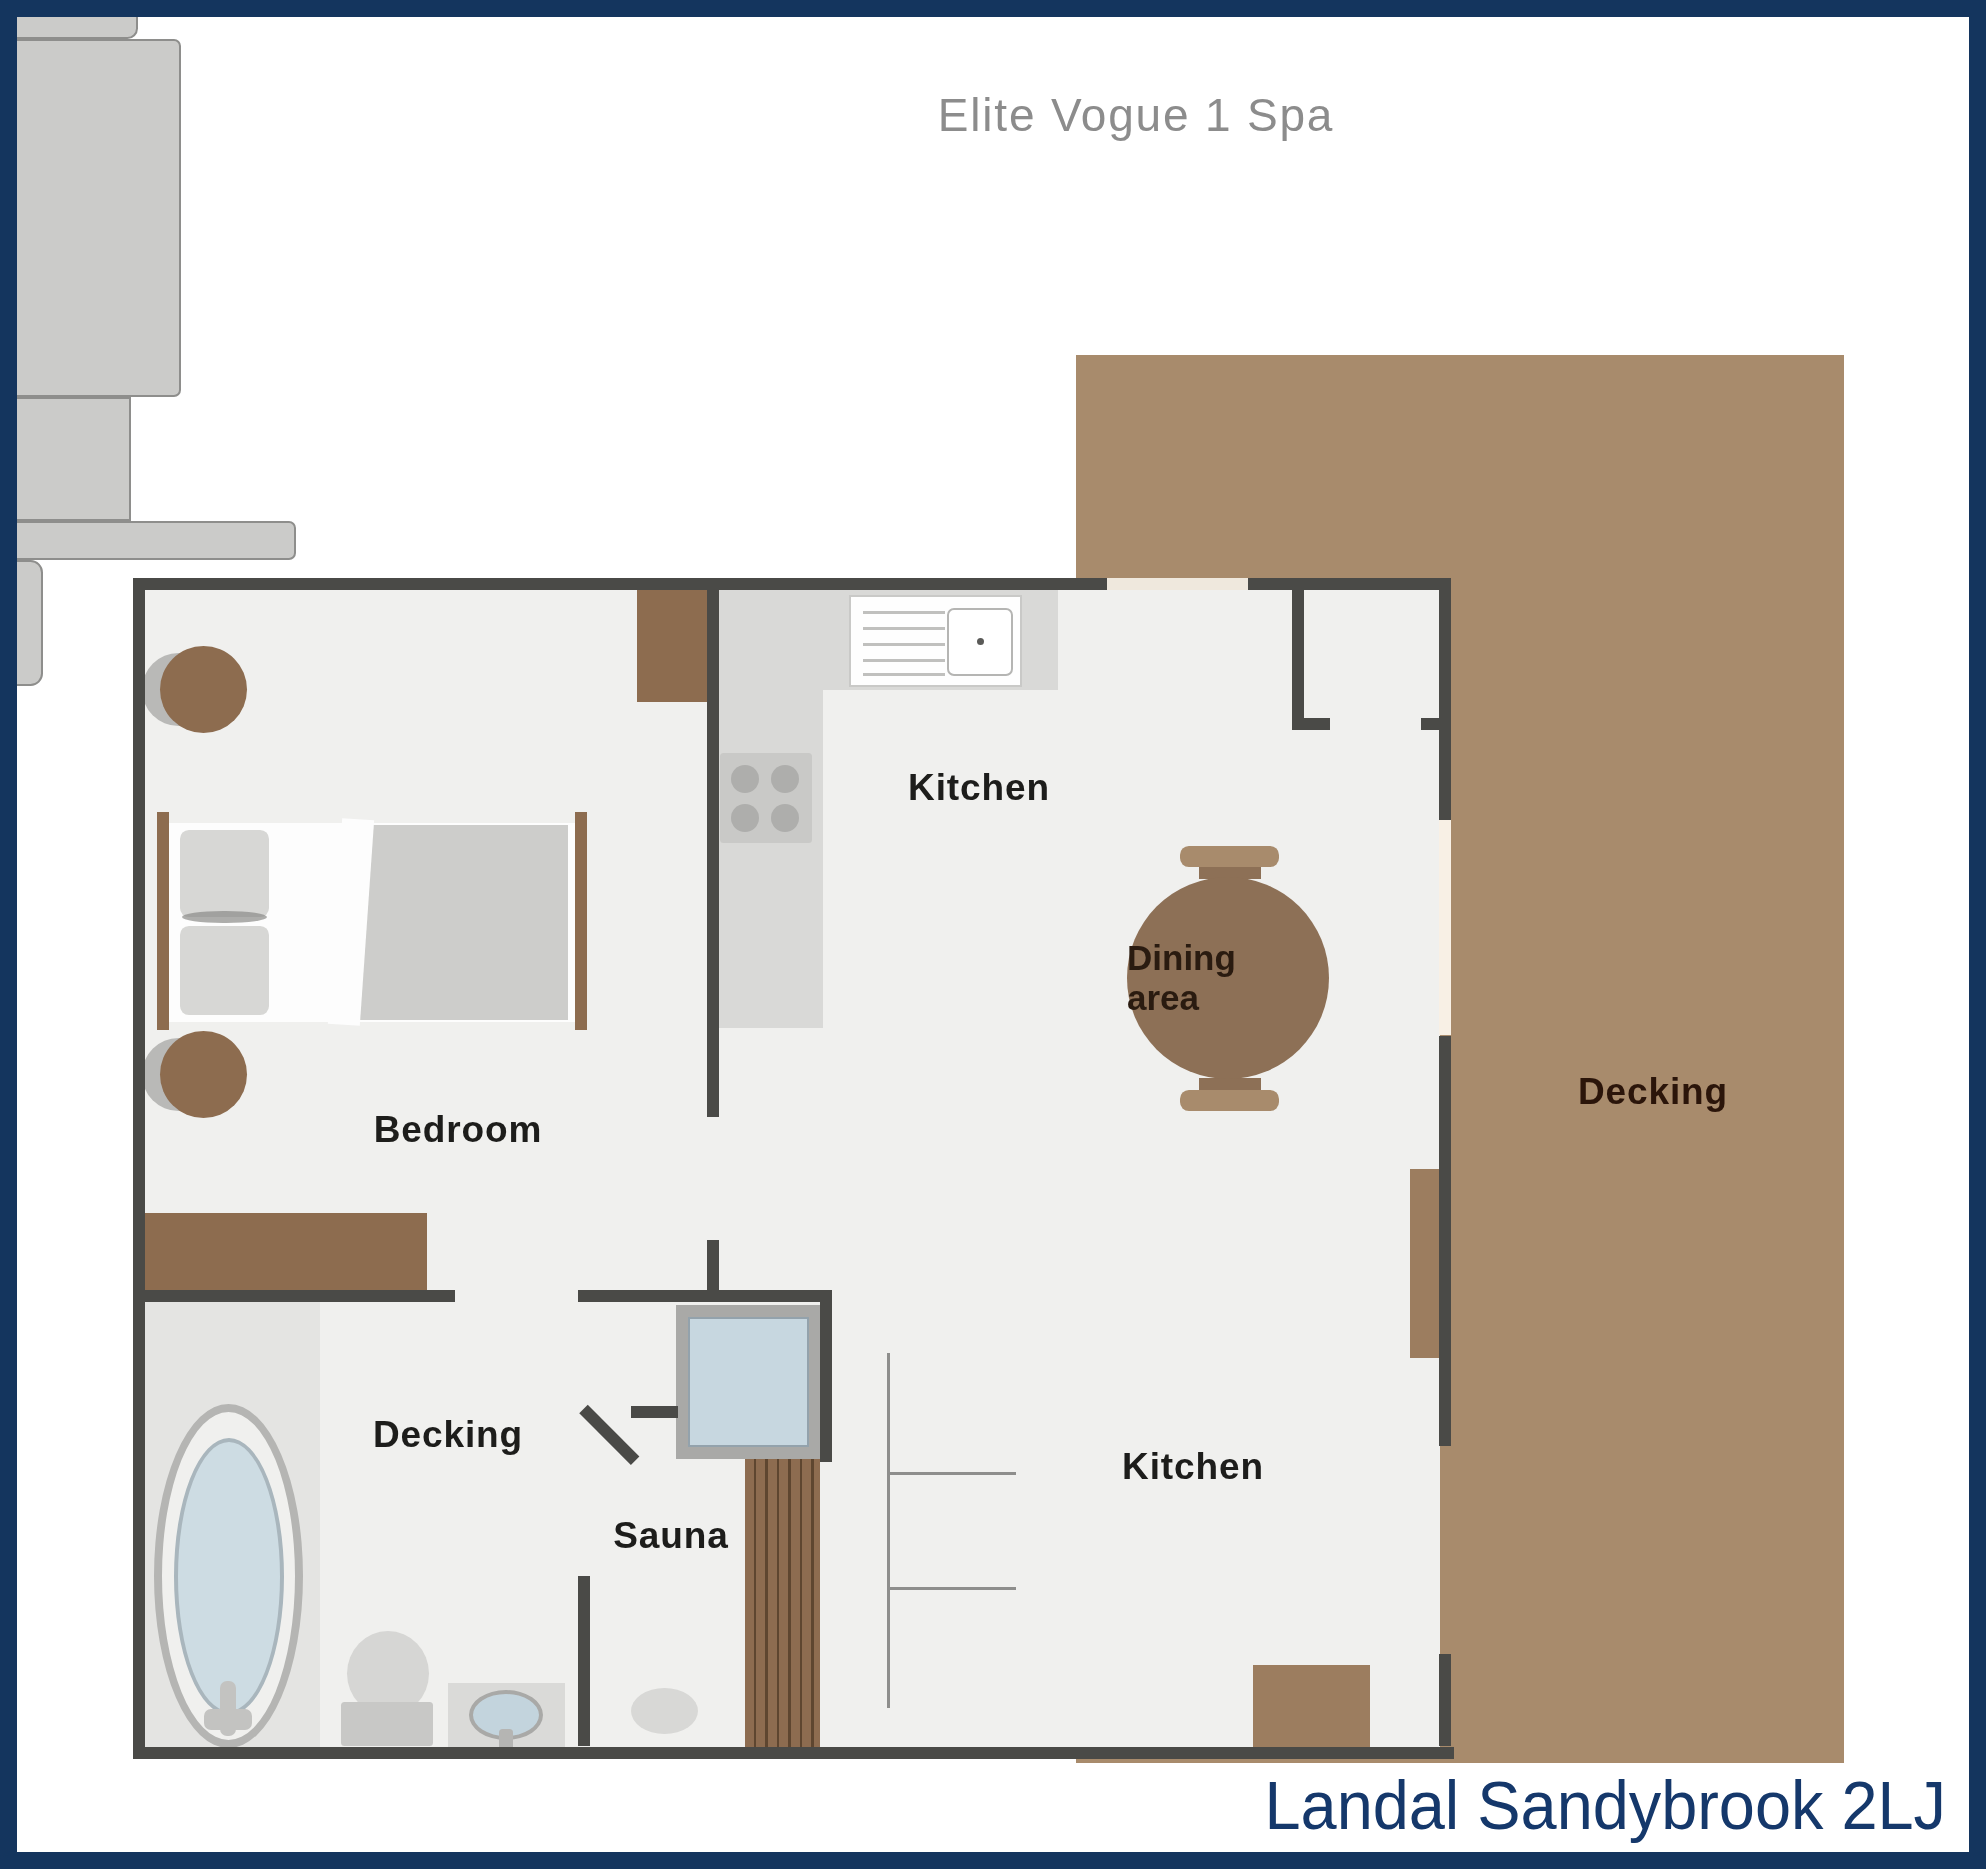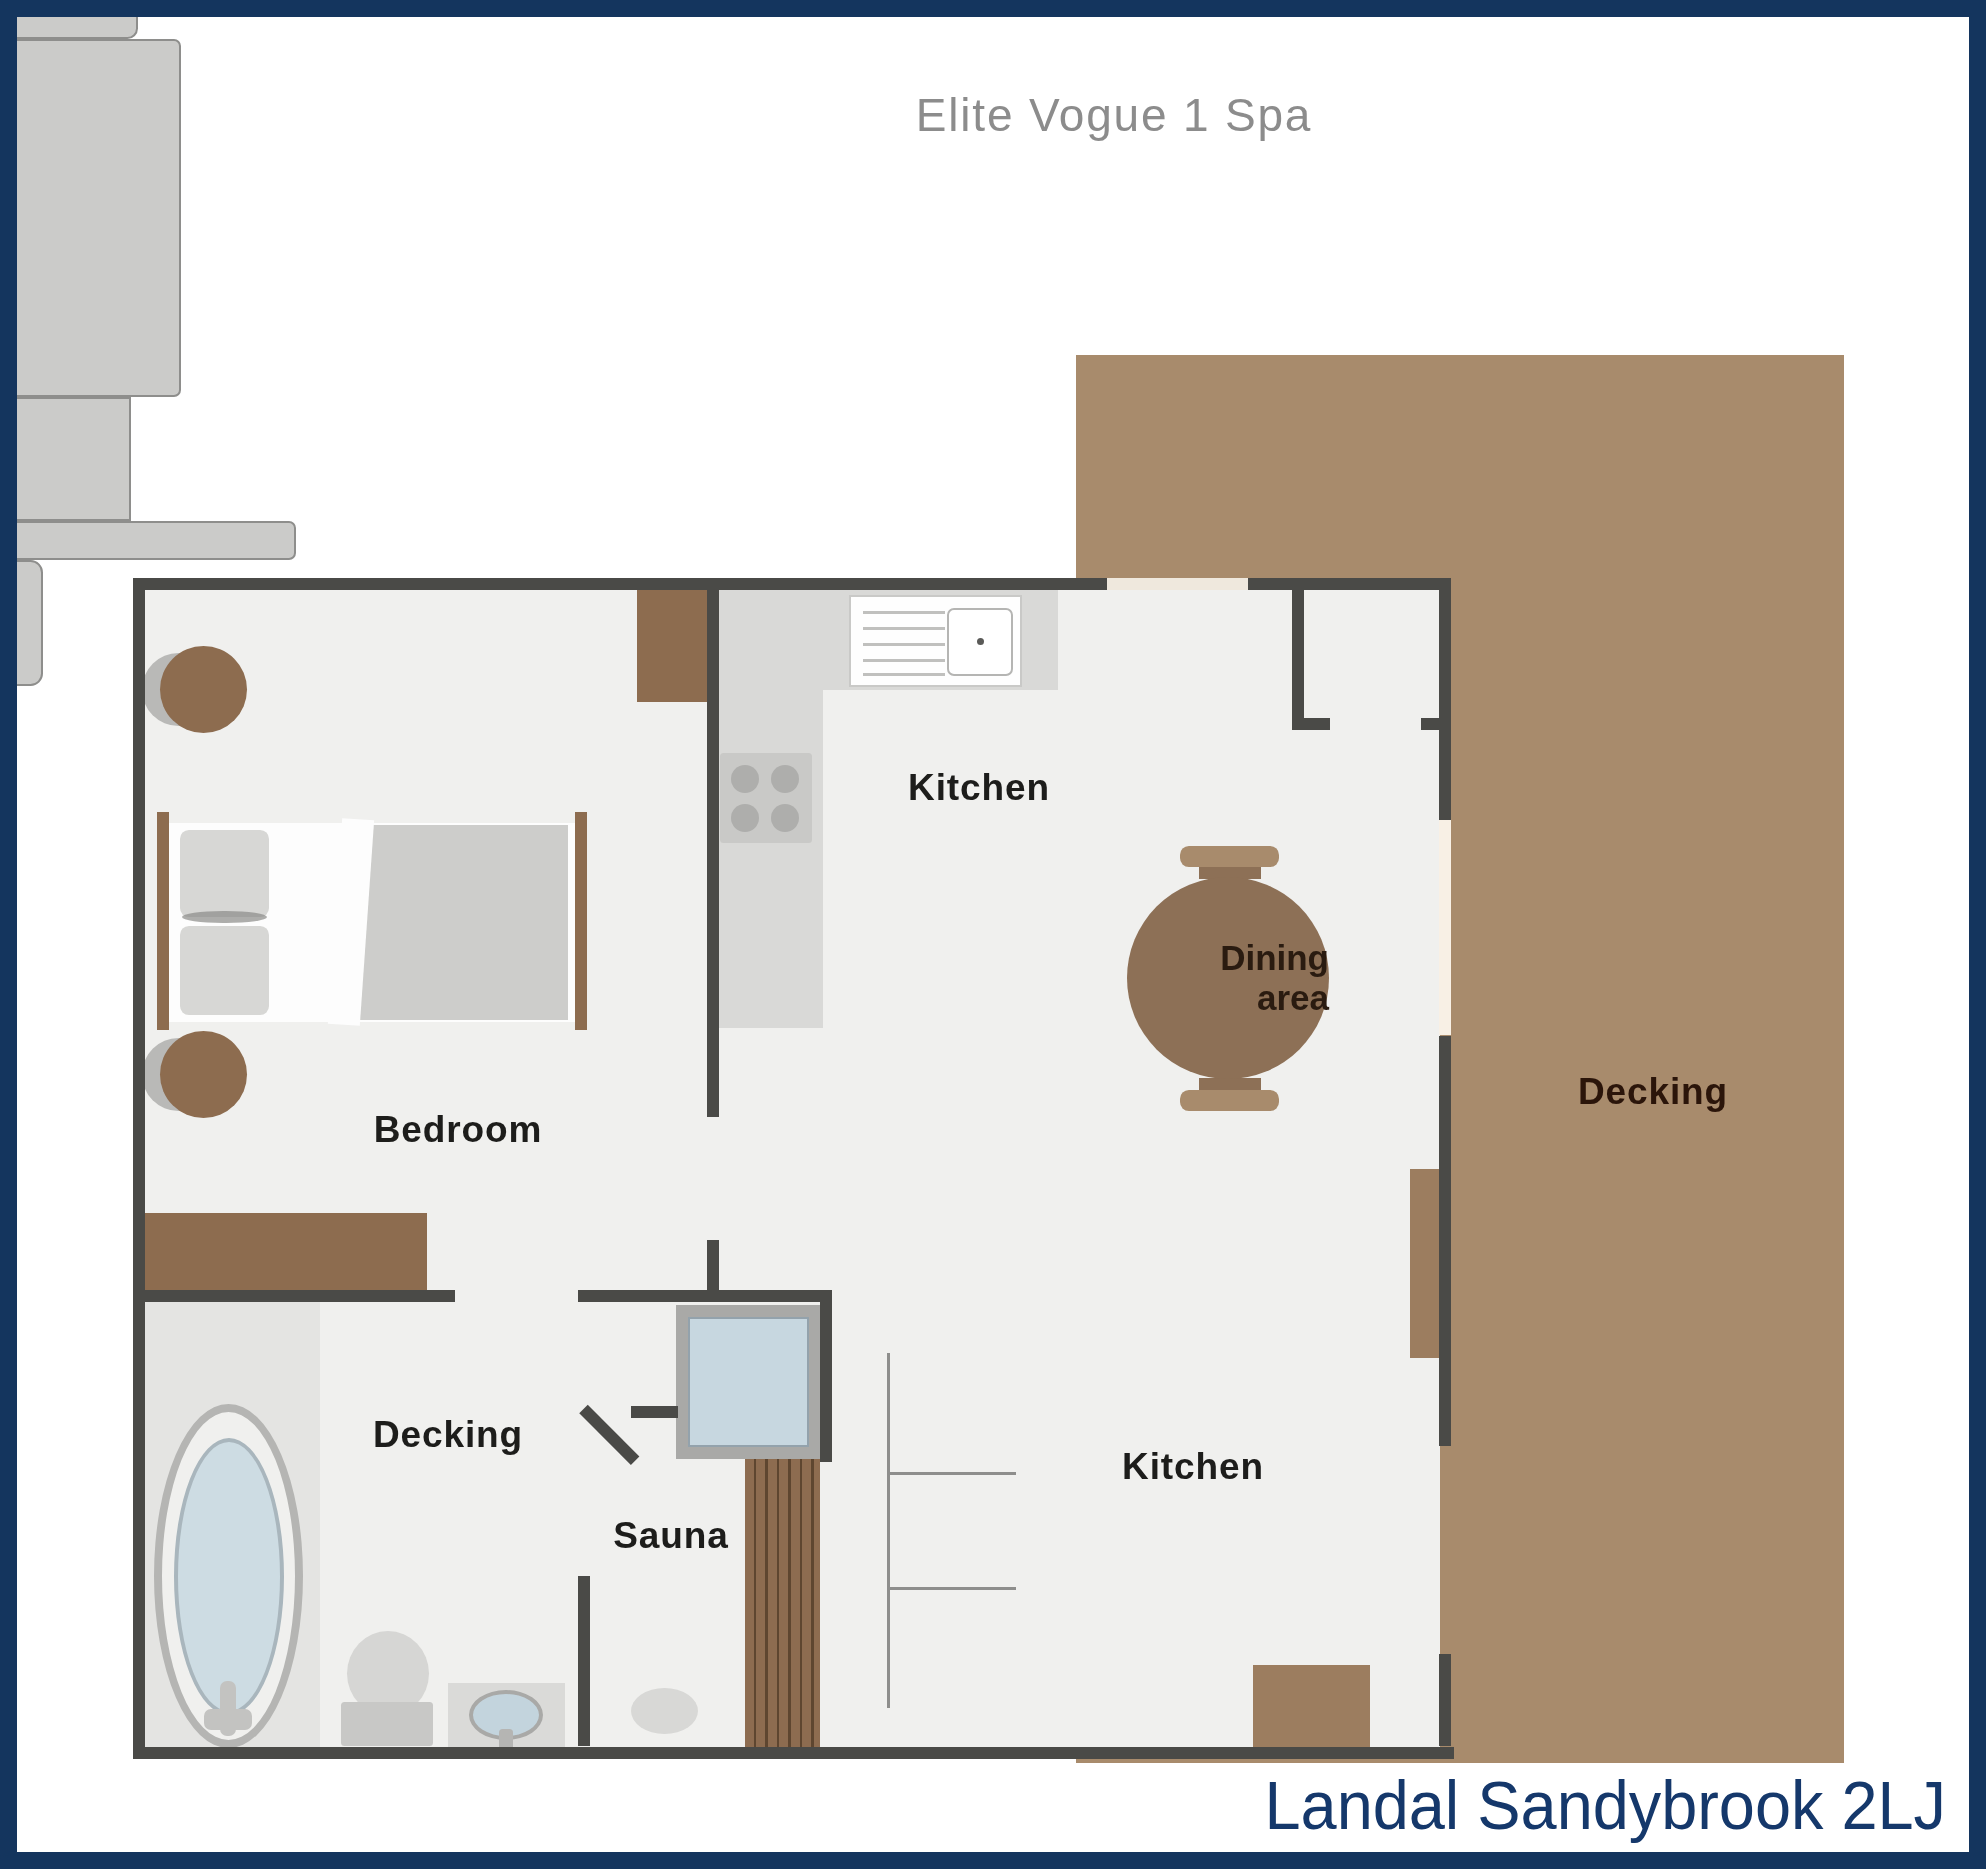--- a/index.html
+++ b/index.html
@@ -4,21 +4,21 @@
 <style>
   html,body{margin:0;padding:0;background:#ffffff;}
   .page{position:relative;width:1986px;height:1869px;background:#ffffff;overflow:hidden;
         font-family:"Liberation Sans", sans-serif;}
   .abs{position:absolute;}
   .frame{position:absolute;inset:0;border:17.7px solid #14355e;pointer-events:none;z-index:60;}
   .wall{position:absolute;background:#4a4a47;z-index:20;}
   .label{position:absolute;transform:translate(-50%,-50%);font-weight:700;font-size:37px;
          color:#1d1d1b;white-space:nowrap;z-index:30;letter-spacing:0.9px;}
   .title{position:absolute;transform:translate(-50%,-50%);font-weight:300;font-size:46px;
-         color:#8c8c8c;letter-spacing:1.8px;white-space:nowrap;}
+         color:#8c8c8c;letter-spacing:1.8px;white-space:nowrap;margin-left:22px;}
   .footer{position:absolute;font-weight:400;font-size:69px;color:#15386b;white-space:nowrap;
           transform:scaleX(.94);transform-origin:right center;z-index:40;}
   .round{border-radius:50%;}
   .sofa{background:#cbcbc9;border:2.7px solid #8e8e8c;box-sizing:border-box;z-index:12;}
   .sline{position:absolute;background:#8e8e8c;z-index:13;}
   .brown{background:#8d6c4f;}
   .z5{z-index:5;} .z10{z-index:10;} .z12{z-index:12;} .z15{z-index:15;} .z25{z-index:25;}
 </style>
 </head>
 <body>
@@ -88,21 +88,21 @@
   <div class="abs z15" style="left:720px;top:753px;width:92px;height:90px;background:#c9c9c7;border-radius:3.5px;">
     <div class="abs round" style="left:10.6px;top:12.4px;width:28px;height:28px;background:#aeaeac;"></div>
     <div class="abs round" style="left:51px;top:12.4px;width:28px;height:28px;background:#aeaeac;"></div>
     <div class="abs round" style="left:10.6px;top:51px;width:28px;height:28px;background:#aeaeac;"></div>
     <div class="abs round" style="left:51px;top:51px;width:28px;height:28px;background:#aeaeac;"></div>
   </div>
   <div class="label" style="left:979px;top:788px;">Kitchen</div>
 
   <div class="abs z12" style="left:1180px;top:846px;width:99px;height:21px;background:#a88b6c;border-radius:8.9px;"></div>
   <div class="abs z12" style="left:1199px;top:867px;width:62px;height:11.5px;background:#8d7056;"></div>
-  <div class="abs round z15" style="left:1127px;top:877px;width:202px;height:202px;background:#8d7056;display:flex;flex-direction:column;align-items:flex-end;justify-content:center;">
+  <div class="abs round z15" style="left:1127px;top:877px;width:202px;height:202px;background:#8d7056;display:flex;flex-direction:column;align-items:flex-start;justify-content:center;">
     <span style="font-weight:700;font-size:35px;color:#2a1b10;line-height:1.15;">Dining</span>
     <span style="font-weight:700;font-size:35px;color:#2a1b10;line-height:1.15;">area</span>
   </div>
   <div class="abs z12" style="left:1199px;top:1078px;width:62px;height:11.5px;background:#8d7056;"></div>
   <div class="abs z12" style="left:1180px;top:1090px;width:99px;height:21px;background:#a88b6c;border-radius:8.9px;"></div>
 
   <div class="sofa" style="left:863px;top:1319px;width:138px;height:39px;border-radius:10.6px;"></div>
   <div class="sofa" style="left:835px;top:1353px;width:181px;height:358px;border-radius:7px;"></div>
   <div class="sofa" style="left:1014px;top:1587px;width:131px;height:124px;"></div>
   <div class="sofa" style="left:849px;top:1706px;width:296px;height:39px;border-radius:7px;"></div>

